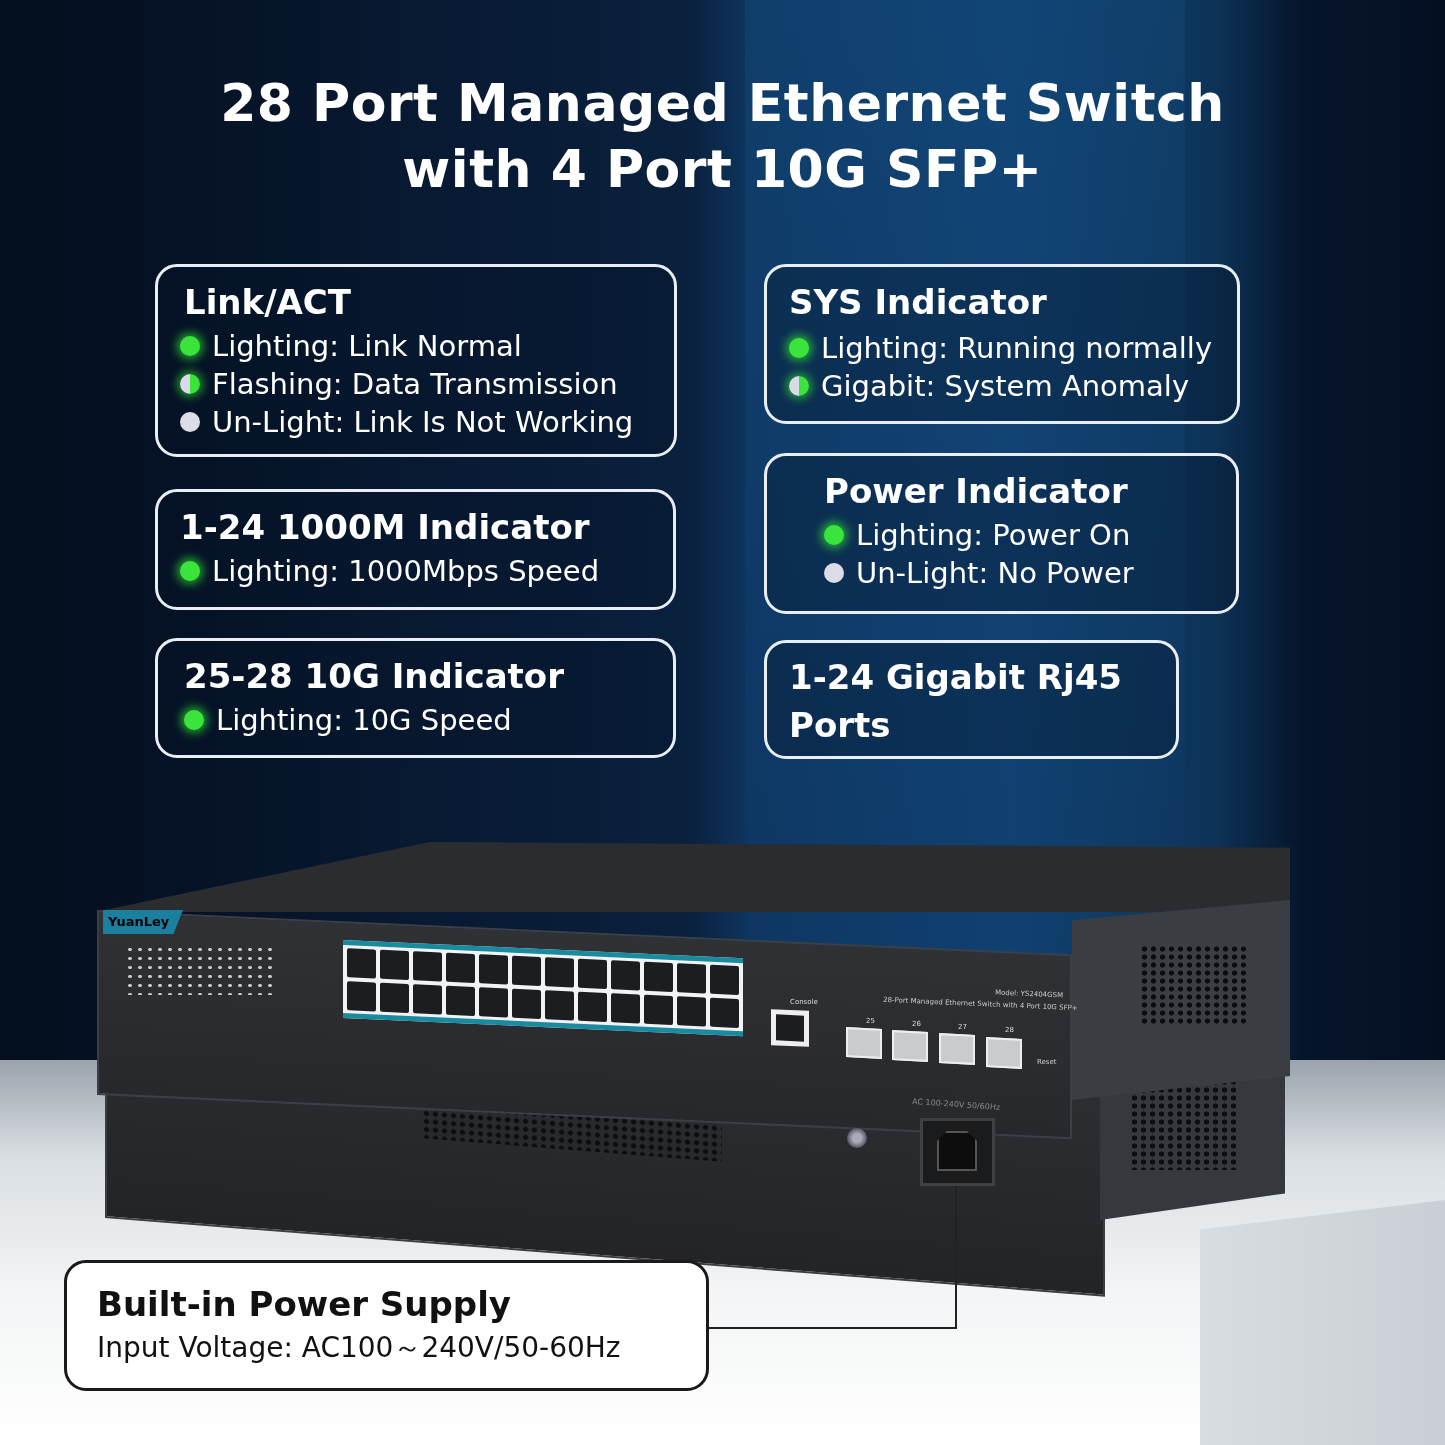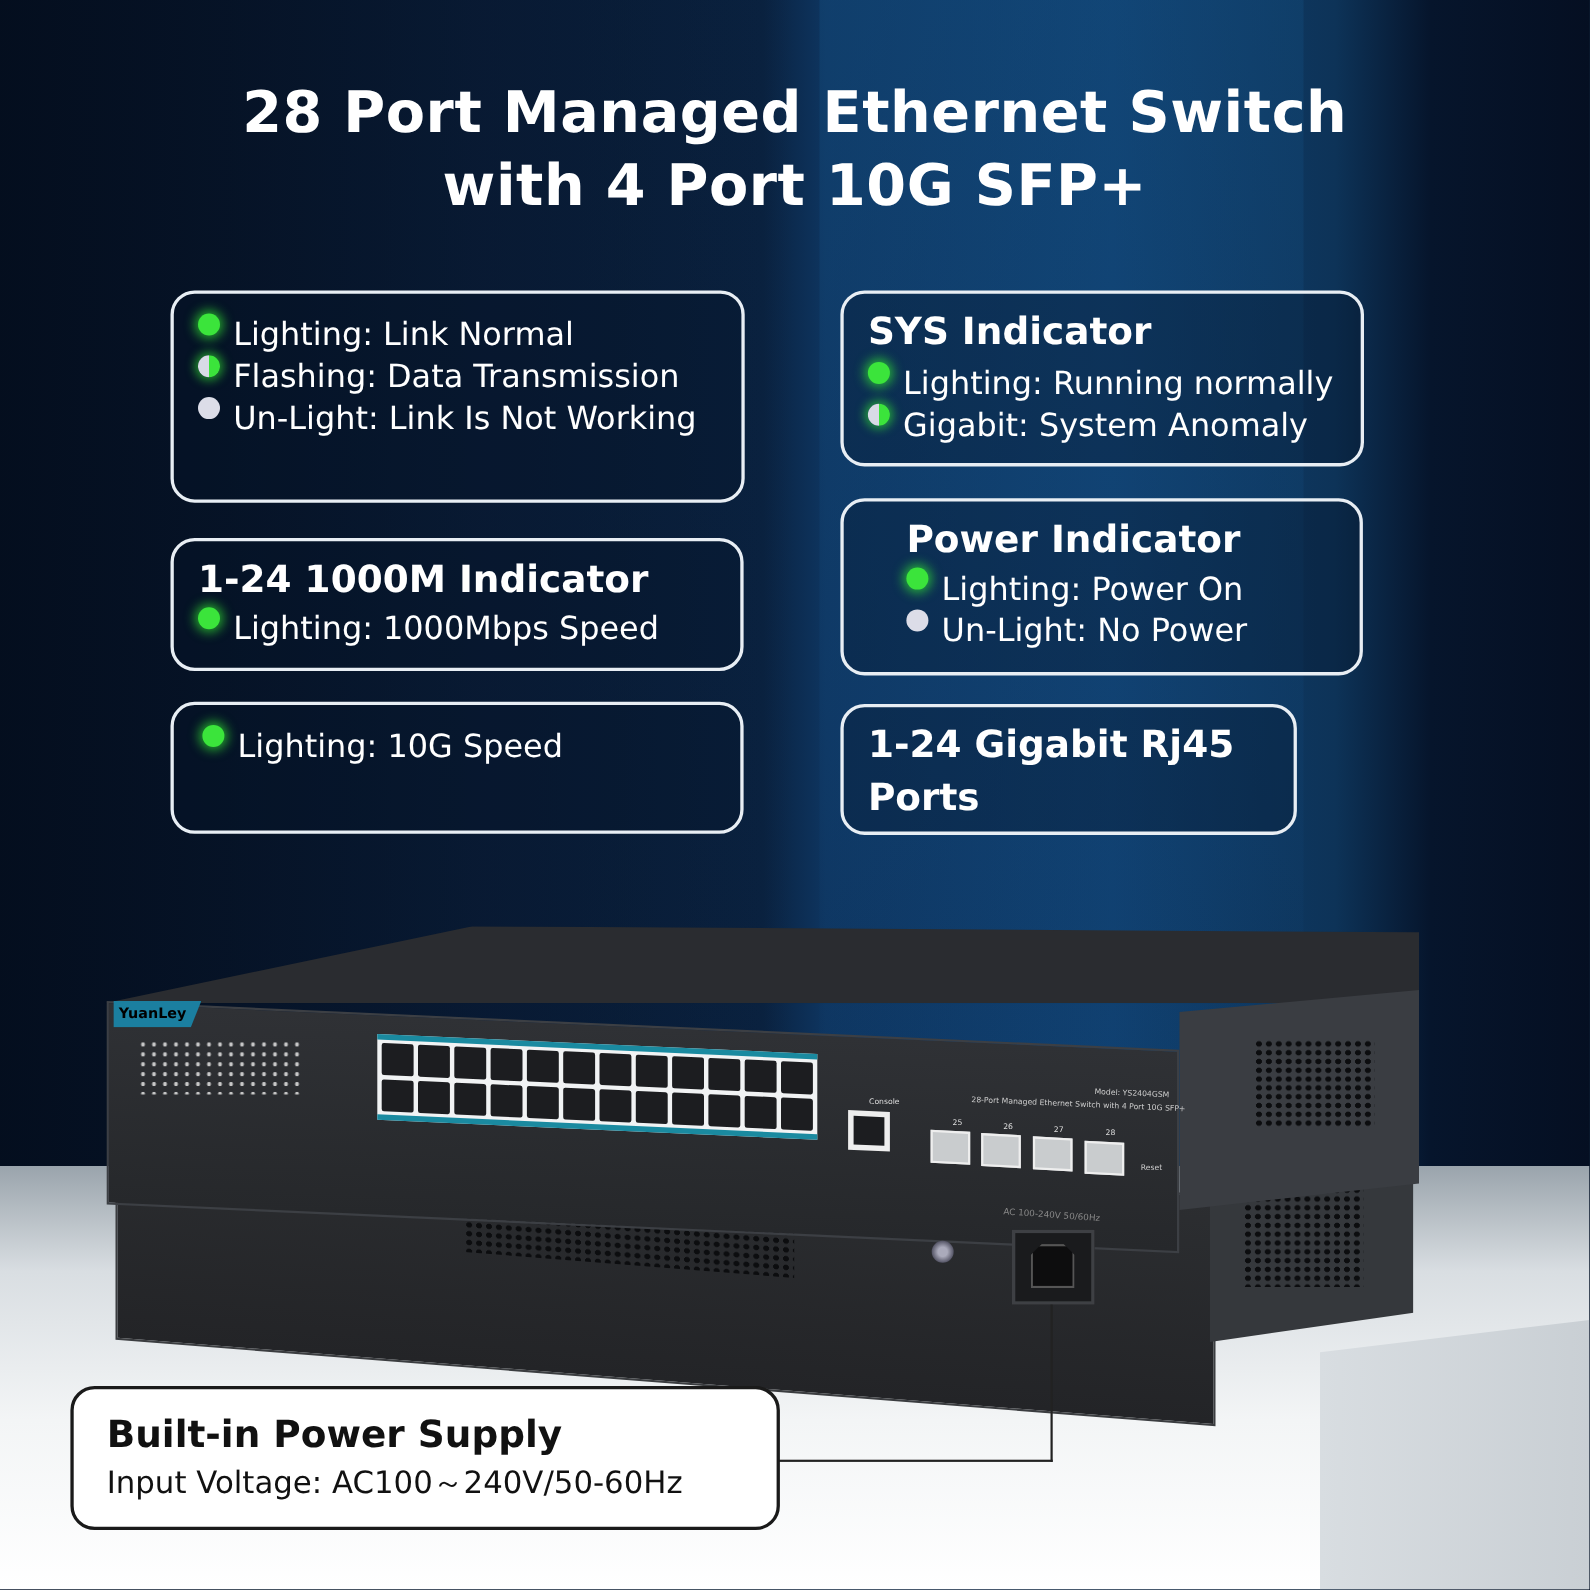--- a/index.html
+++ b/index.html
@@ -35,21 +35,21 @@
       font-size: 52px; line-height: 66px; letter-spacing: 0.5px;
     }
 
     .card {
       position: absolute;
       border: 3px solid #e8eef4; border-radius: 22px;
       background: rgba(6, 20, 40, 0.35);
       color: #ffffff; padding: 14px 22px;
     }
     .card-title { font-size: 34px; font-weight: bold; line-height: 42px; }
-    .row { display: flex; align-items: flex-start; font-size: 29px; line-height: 38px; }
+    .row { display: flex; align-items: center; font-size: 29px; line-height: 38px; }
     .dot {
       width: 20px; height: 20px; border-radius: 50%; margin-right: 12px; flex: none;
     }
     .dot.green { background: #3be43b; box-shadow: 0 0 10px 3px rgba(50,230,50,0.7); }
     .dot.half { background: linear-gradient(90deg, #d8dbe6 50%, #3be43b 50%); box-shadow: 0 0 9px 3px rgba(50,230,50,0.6); }
     .dot.white { background: #dcdde8; }
     .big { font-size: 34px; font-weight: bold; line-height: 48px; }
 
     
     .switch-top {
@@ -149,20 +149,21 @@
 <div class="bg-beam"></div>
 <div class="floor"></div>
 <div class="pedestal-side"></div>
 
 <div class="title">
   <div>28 Port Managed Ethernet Switch</div>
   <div>with 4 Port 10G SFP+</div>
 </div>
 
 <div class="card" style="left:155px; top:264px; width:522px; height:193px;">
+  <div class="card-title" style="margin-left:4px;">Link/ACT</div>
   <div class="row" style="margin-top:4px;">
     <span class="dot green"></span>
     <span>Lighting: Link Normal</span>
   </div>
   <div class="row">
     <span class="dot half"></span>
     <span>Flashing: Data Transmission</span>
   </div>
   <div class="row">
     <span class="dot white"></span>
@@ -196,20 +197,21 @@
     <span class="dot green"></span>
     <span>Lighting: Power On</span>
   </div>
   <div class="row" style="margin-left:10px;">
     <span class="dot white"></span>
     <span>Un-Light: No Power</span>
   </div>
 </div>
 
 <div class="card" style="left:155px; top:638px; width:521px; height:120px;">
+  <div class="card-title" style="margin-left:4px;">25-28 10G Indicator</div>
   <div class="row" style="margin-top:4px; margin-left:4px;">
     <span class="dot green"></span>
     <span>Lighting: 10G Speed</span>
   </div>
 </div>
 
 <div class="card" style="left:764px; top:640px; width:415px; height:119px; padding-top:10px;">
   <div class="big">1-24 Gigabit Rj45 Ports</div>
 </div>
 

